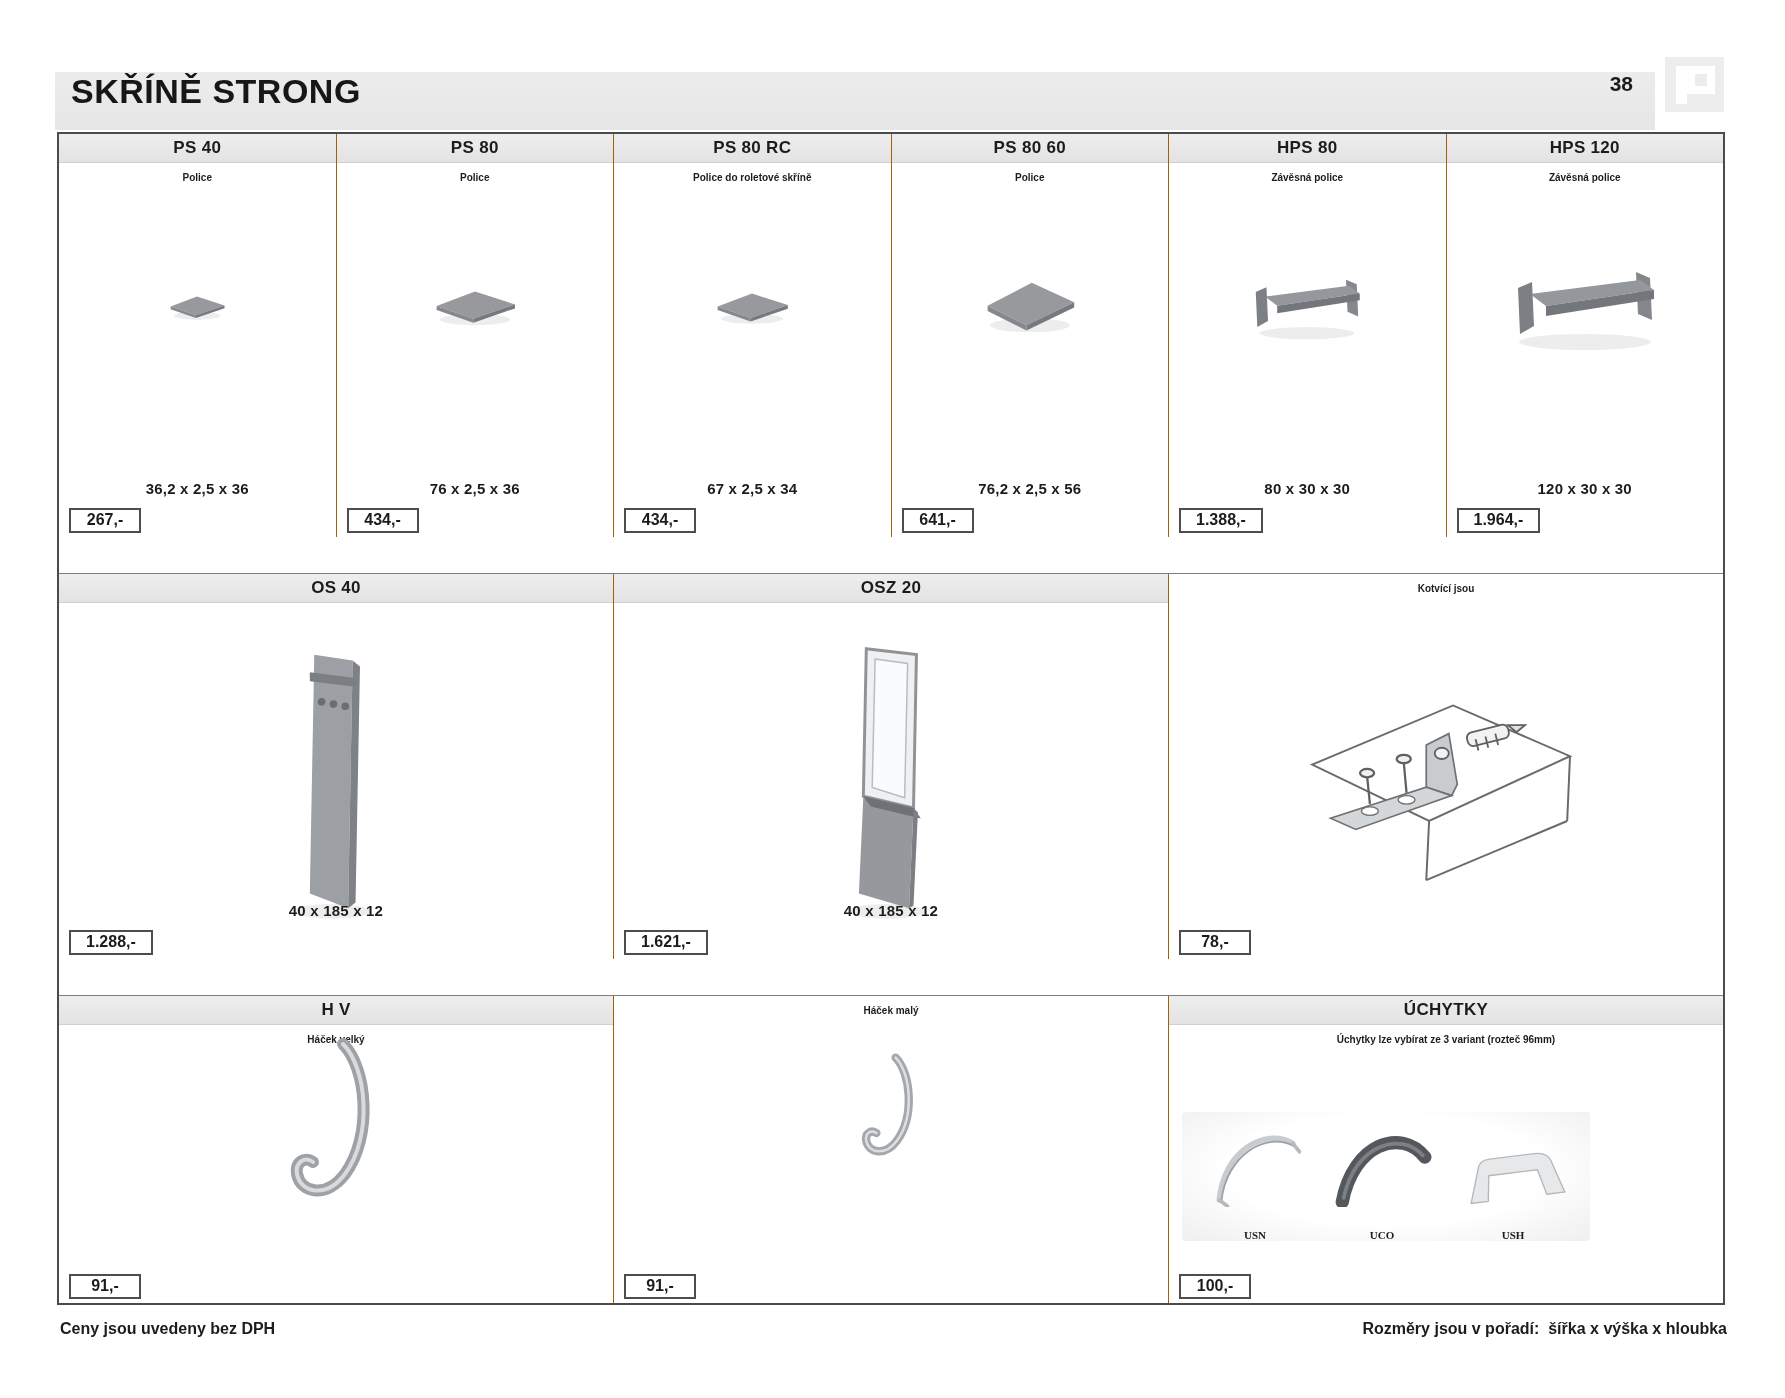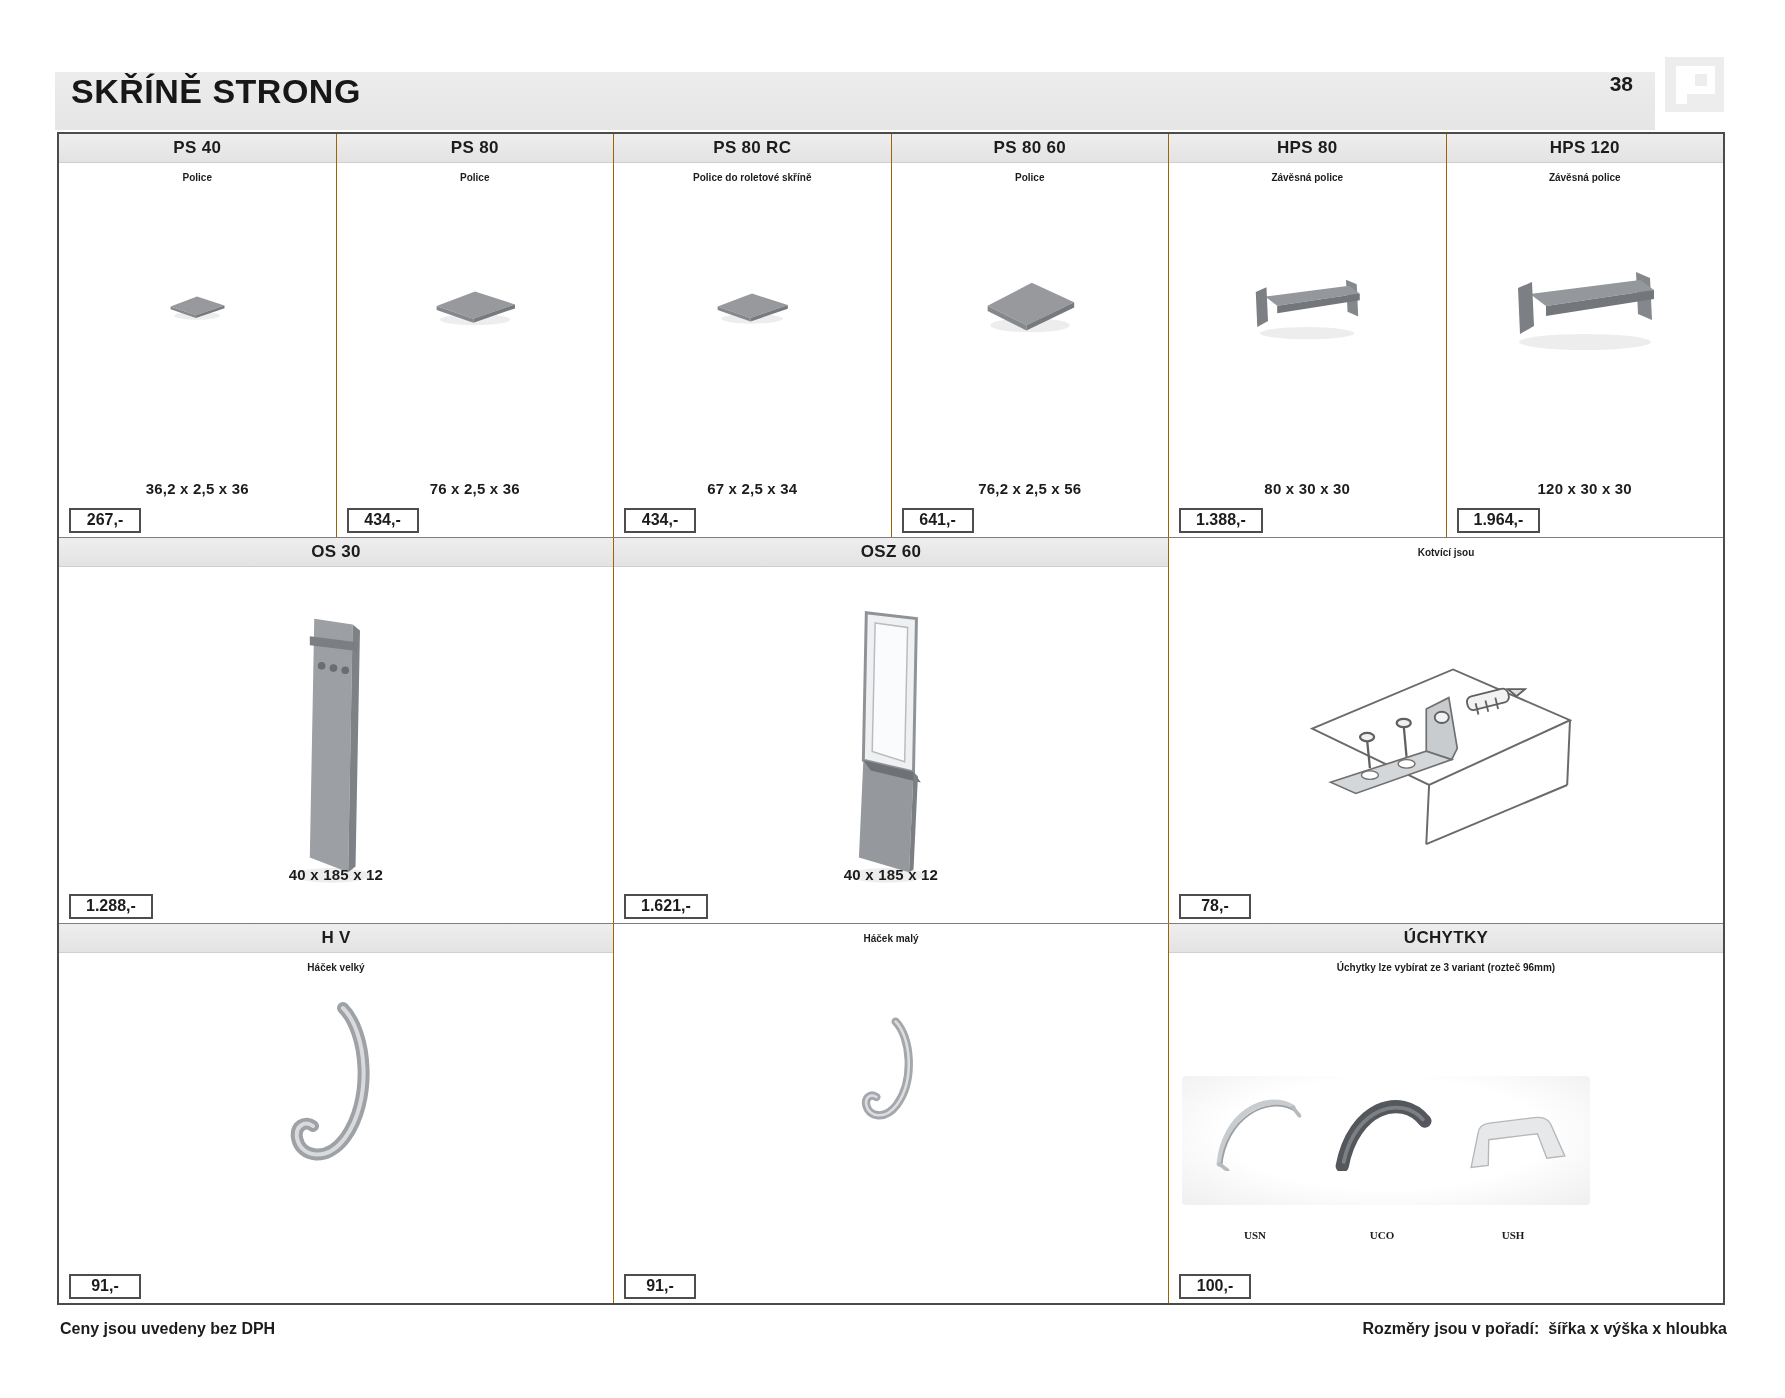--- a/index.html
+++ b/index.html
@@ -11,21 +11,21 @@
   
   #header-bar{position:absolute;left:55px;top:72px;width:1600px;height:58px;
     background:linear-gradient(#ececec,#e6e6e6);display:flex;}
   #page-title{font-size:34px;padding-left:16px;letter-spacing:.5px;color:#171717;}
   #page-number{margin-left:auto;padding-right:22px;font-size:21px;}
   #logo{position:absolute;left:1665px;top:57px;width:59px;height:55px;background:#ededed;}
   #logo .logo-bar{position:absolute;left:11px;top:9px;width:11px;height:38px;background:#fff;}
   #logo .logo-ring{position:absolute;left:22px;top:9px;width:12px;height:12px;border:8px solid #fff;}
   
   #table{position:absolute;left:57px;top:132px;width:1668px;height:1173px;
-    border:2px solid #4b4b4b;box-sizing:border-box;display:flex;flex-direction:column;background:#fff;}
+    border:2px solid #4b4b4b;box-sizing:border-box;display:flex;flex-direction:column;background:#fff;gap:36px;}
   .trow{display:flex;min-height:0;}
   .trow1{height:403px;}
   .trow2{height:385px;}
   .trow3{flex:1;}
   .trow + .trow{border-top:1px solid #7e7e7e;}
   .cell{flex:1;position:relative;display:flex;flex-direction:column;min-width:0;background:#fff;}
   .cell + .cell{border-left:1px solid #a16207;}
   .cell-head{flex:none;height:28px;background:linear-gradient(#eeeeee,#e3e3e3);
     border-bottom:1px solid #cfcfcf;display:flex;align-items:center;justify-content:center;
     font-size:17px;letter-spacing:.3px;}
@@ -151,38 +151,38 @@
         </svg>
       </div>
       <div class="cell-dims">120 x 30 x 30</div>
       <div class="price-box"><span>1.964,-</span></div>
     </div>
   </div>
 
   <div class="trow trow2">
 
     <div class="cell">
-      <div class="cell-head">OS 30</div>
+      <div class="cell-head">OS 40</div>
       <div class="cell-img">
         <svg height="295" viewBox="0 0 90 200">
           <ellipse cx="42" cy="188" rx="26" ry="5" fill="#000" opacity="0.07"></ellipse>
           <polygon points="30,14 56,18 53,186 27,176" fill="#9c9fa3"></polygon>
           <polygon points="56,18 61,22 58,182 53,186" fill="#7e8186"></polygon>
           <polygon points="27,26 59,30 59,36 27,32" fill="#7b7e82"></polygon>
           <circle cx="35" cy="46" r="2.6" fill="#6a6d71"></circle>
           <circle cx="43" cy="47.5" r="2.6" fill="#6a6d71"></circle>
           <circle cx="51" cy="49" r="2.6" fill="#6a6d71"></circle>
         </svg>
       </div>
       <div class="cell-dims">40 x 185 x 12</div>
       <div class="price-box"><span>1.288,-</span></div>
     </div>
 
     <div class="cell">
-      <div class="cell-head">OSZ 60</div>
+      <div class="cell-head">OSZ 20</div>
       <div class="cell-img">
         <svg height="295" viewBox="0 0 90 200">
           <ellipse cx="42" cy="188" rx="26" ry="5" fill="#000" opacity="0.07"></ellipse>
           <polygon points="28,10 62,14 60,118 26,110" fill="#eef0f1" stroke="#8f9296" stroke-width="2"></polygon>
           <polygon points="34,17 56,20 54,111 32,104" fill="#fafbfc" stroke="#b9bcbf" stroke-width="1"></polygon>
           <polygon points="26,110 60,118 57,186 23,176" fill="#95989c"></polygon>
           <polygon points="26,110 60,118 65,125 31,117" fill="#6e7176"></polygon>
           <polygon points="60,118 63,121 60,184 57,186" fill="#7b7e82"></polygon>
         </svg>
       </div>

